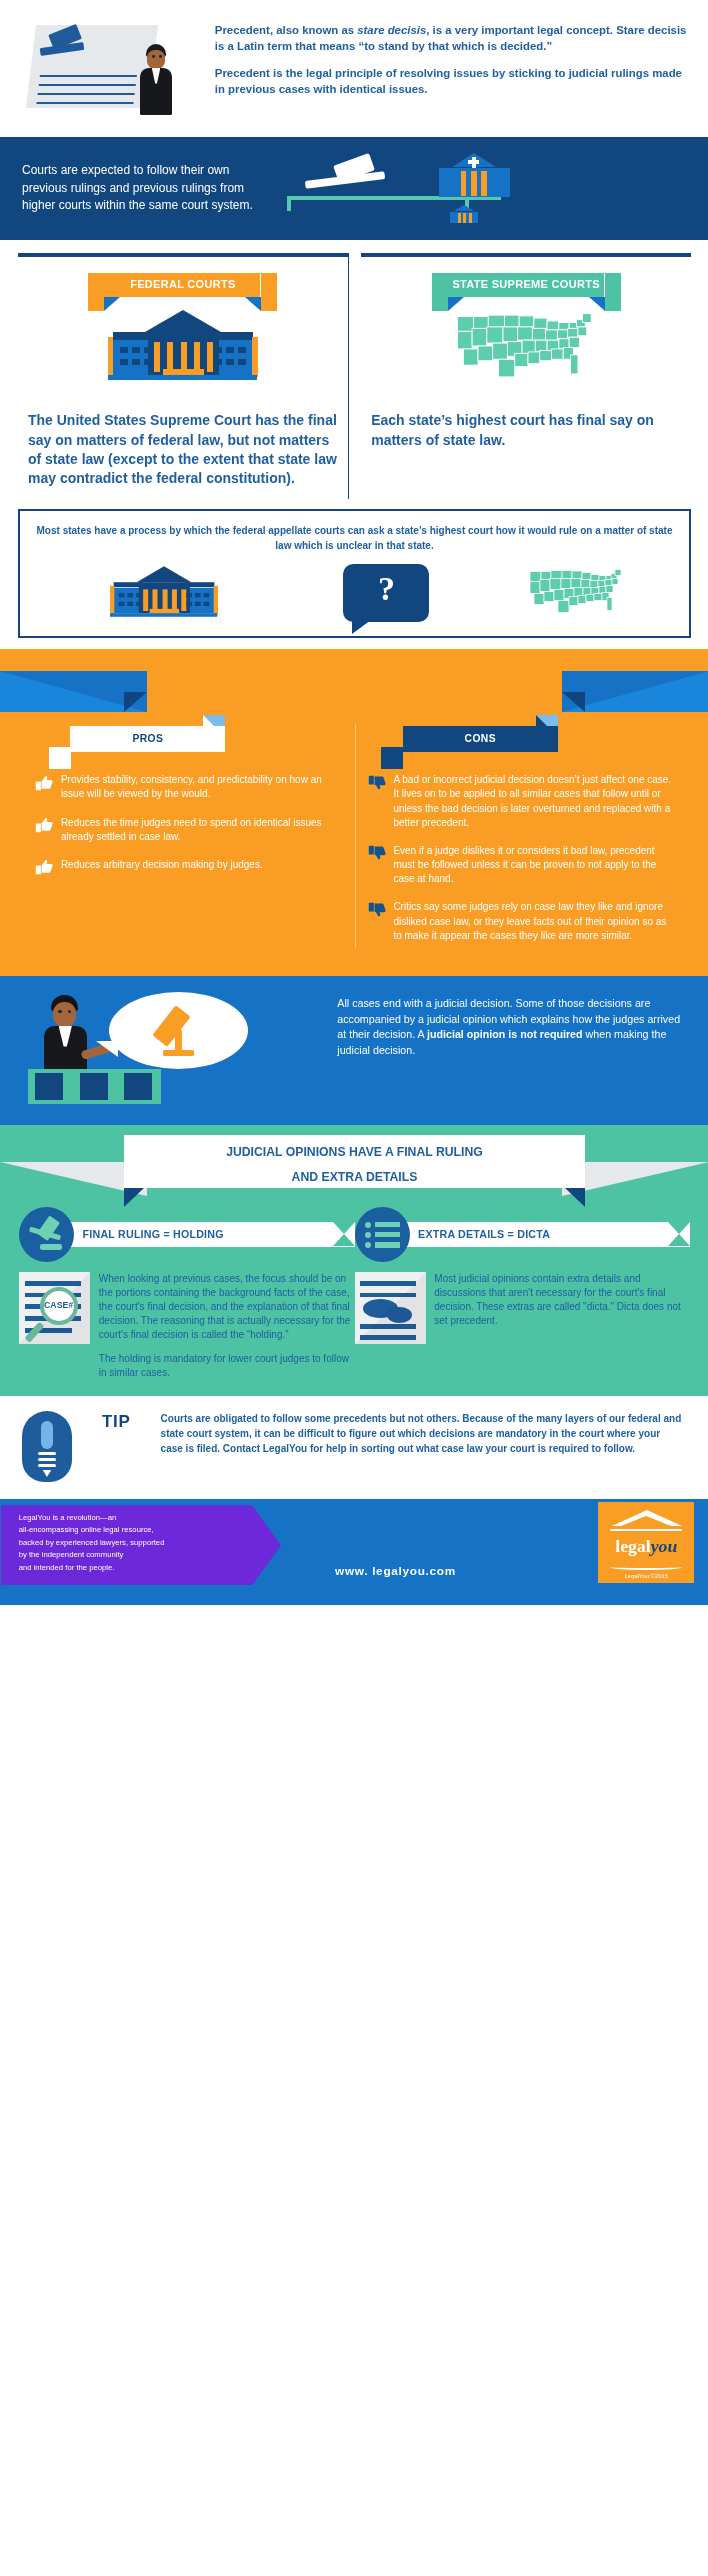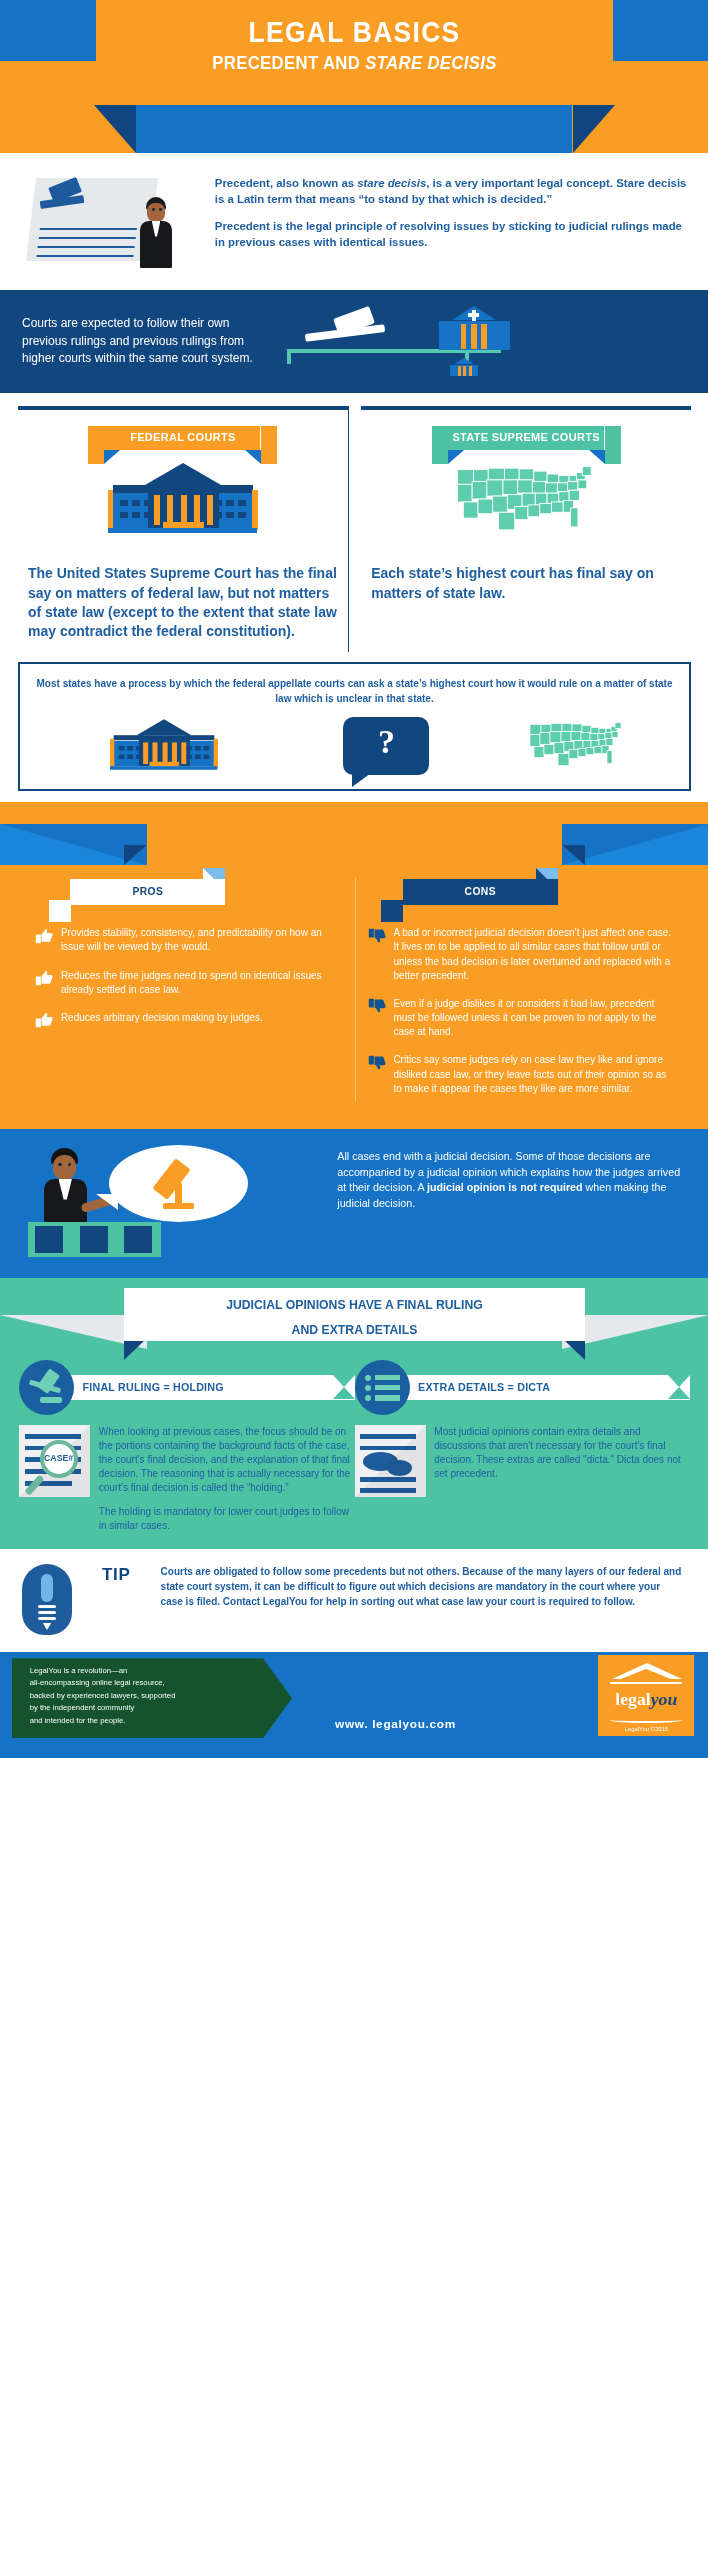--- a/index.html
+++ b/index.html
@@ -672,23 +672,23 @@
   .tip-text { flex: 1; }
   .tip-text p { color: #1f5fa0; font-size: 10px; font-weight: bold; line-height: 1.5; }
 
   
   .footer {
     background: #1572c4;
     height: 106px;
     position: relative;
   }
   .foot-orange {
-    position: absolute; left: 12px; top: 5.9px;
+    position: absolute; left: 1px; top: 5.9px;
     width: 280px; height: 80px;
-    background: #14532d;
+    background: #6d28d9;
     clip-path: polygon(0 0, 251px 0, 280px 40px, 251px 80px, 0 80px);
     padding: 6.6px 0 0 17.7px;
   }
   .foot-orange p { color: #ffffff; font-size: 7.7px; line-height: 1.62; }
   .foot-url {
     position: absolute; left: 335px; top: 65px;
     color: #ffffff; font-size: 11.8px; font-weight: bold;
     letter-spacing: 0.7px;
   }
   .foot-logo {
@@ -723,33 +723,20 @@
     position: absolute; left: 0; right: 0; bottom: 4.4px;
     color: #ffffff; font-size: 5.9px;
   }
   .logo-swoosh { position: absolute; left: 11.8px; top: 62px; width: 72px; height: 5.9px; border-bottom: 2.2px solid #ffffff; border-radius: 50%; }
 </style>
 </head>
 <body>
 
 <div class="page">
 
-  <div class="header">
-    <div class="side-blue-l"></div>
-    <div class="side-blue-r"></div>
-    <div class="header-titles">
-      <div class="title-main">LEGAL  BASICS</div>
-      <div class="title-sub"><span>PRECEDENT AND </span><span class="ital">STARE DECISIS</span></div>
-    </div>
-    <div class="ribbon-wrap">
-      <div class="ribbon-tail-l"></div>
-      <div class="ribbon-tail-r"></div>
-      <div class="ribbon-center"></div>
-    </div>
-  </div>
 
   <div class="intro">
     <div class="intro-art">
       <div class="papers">
         <div class="paper-line" style="top:50px;width:97px;"></div>
         <div class="paper-line" style="top:59px;width:97px;"></div>
         <div class="paper-line" style="top:68px;width:97px;"></div>
         <div class="paper-line" style="top:77px;width:97px;"></div>
       </div>
       <div class="gavel-ic">

